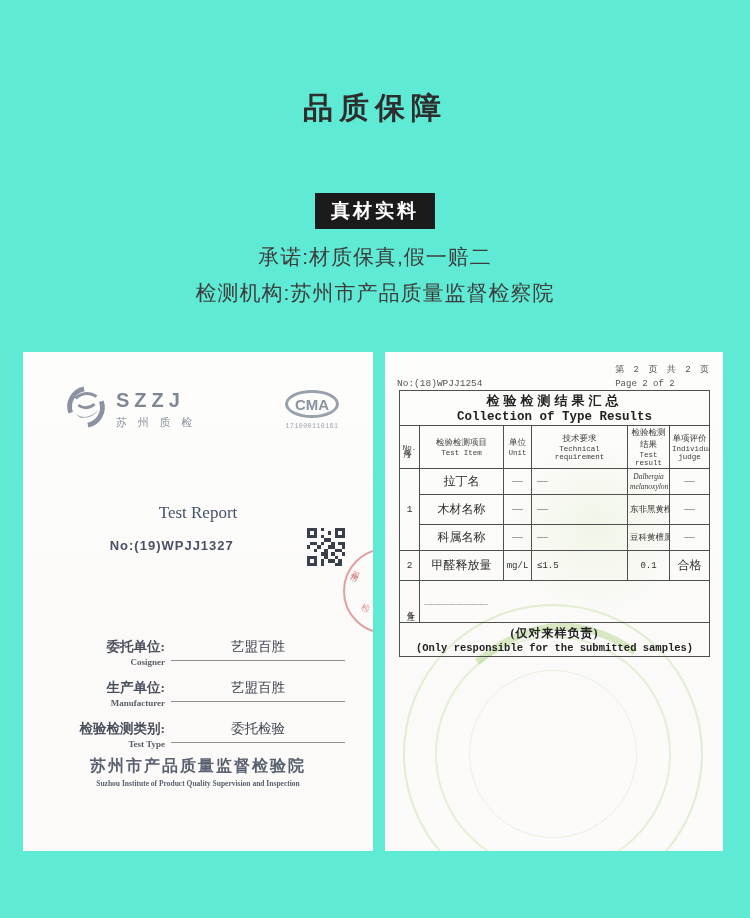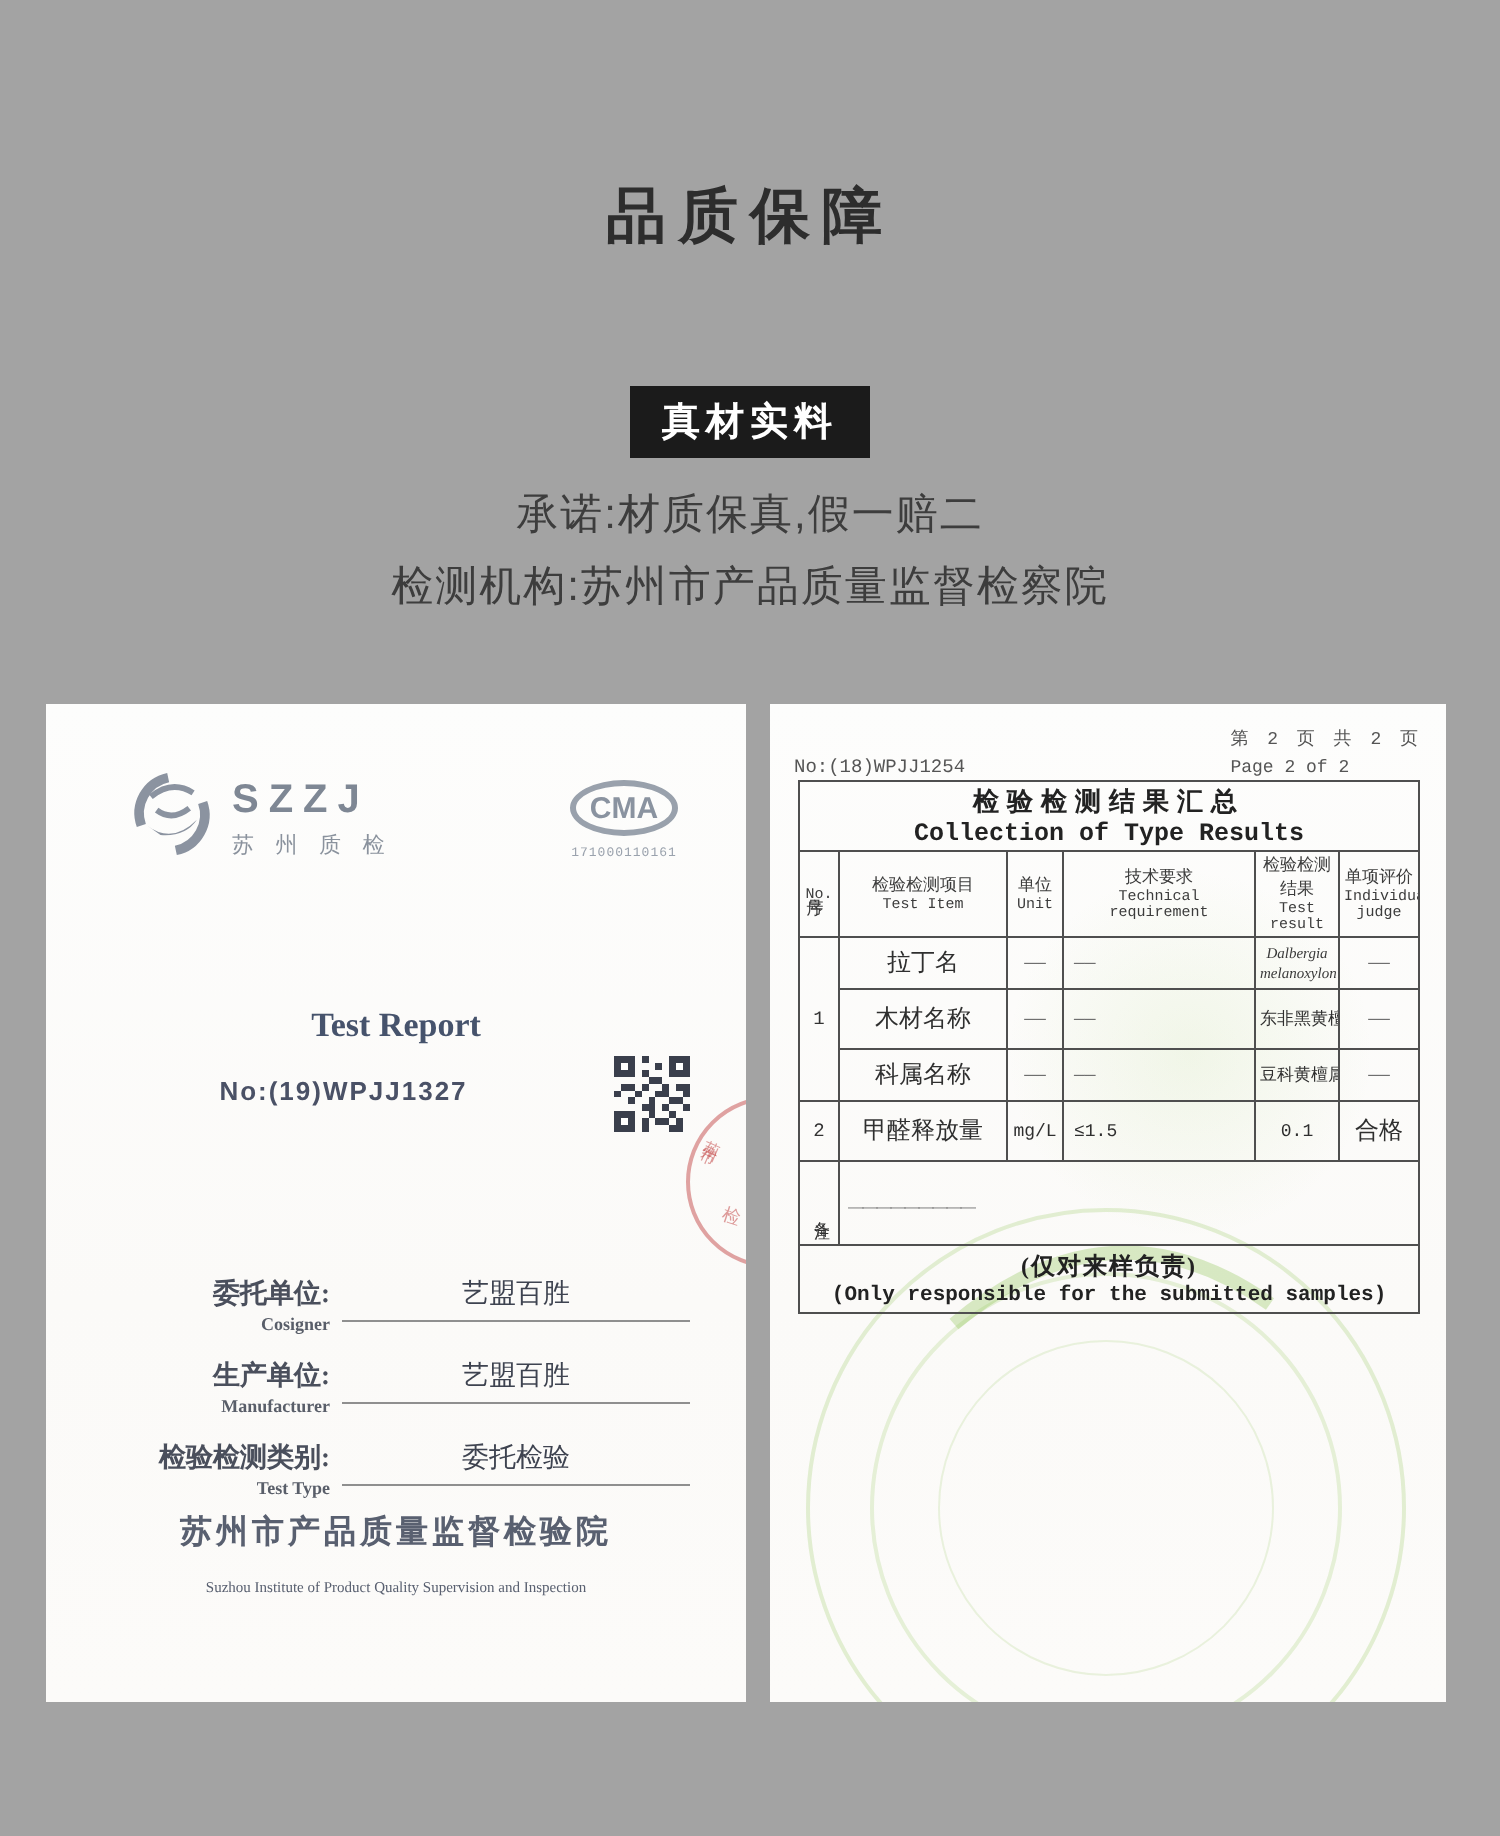--- a/index.html
+++ b/index.html
@@ -1,18 +1,18 @@
 <!DOCTYPE html>
 <html><head>
 <meta charset="utf-8">
 <style>
   * { margin:0; padding:0; box-sizing:border-box; }
   html,body { background:#f2f2f2; }
   body { font-family:"Liberation Sans", sans-serif; }
-  .page { position:relative; width:750px; height:918px; margin:0 auto; background:#a3a3a3; overflow:hidden; }
+  .page { position:relative; width:750px; height:918px; margin:0 auto; background:#5eead4; overflow:hidden; }
 
   
   .page-title { position:absolute; top:88px; left:0; width:100%; text-align:center;
     font-size:30px; font-weight:bold; letter-spacing:6px; color:#2d2d2d; }
   .badge { position:absolute; top:193px; left:50%; transform:translateX(-50%);
     background:#1b1b1b; color:#fff; font-size:19px; font-weight:bold; letter-spacing:3px;
     padding:5px 16px; }
   .promise { position:absolute; top:243px; left:0; width:100%; text-align:center;
     font-size:21px; color:#3d3d3d; letter-spacing:1px; }
   .agency { position:absolute; top:279px; left:0; width:100%; text-align:center;
@@ -30,41 +30,41 @@
   .szzj-txt .small { font-size:11px; letter-spacing:4px; color:#8a929d; margin-top:5px; font-family:"Liberation Serif", serif; }
   .cma-block { text-align:center; width:62px; margin-top:6px; }
   .cma-oval { width:54px; height:28px; margin:0 auto; border:3px solid #99a1ac; border-radius:50%;
     display:flex; align-items:center; justify-content:center;
     font-size:15px; font-weight:bold; color:#8a93a0; letter-spacing:0; }
   .cma-num { font-size:6.5px; color:#9aa2ad; margin-top:5px; letter-spacing:.5px; font-family:"Liberation Mono", monospace; }
 
   .cover-title-cn { position:absolute; top:112px; width:100%; text-align:center;
     font-family:"Liberation Serif", serif; font-size:24px; font-weight:bold; letter-spacing:11px; color:#46536c; text-indent:11px; }
   .cover-title-en { position:absolute; top:151px; width:100%; text-align:center;
-    font-family:"Liberation Serif", serif; font-size:17px; font-weight:bold; color:#46536c; }
+    font-family:"Liberation Serif", serif; font-size:17px; font-weight:normal; color:#46536c; }
   .cover-no { position:absolute; top:186px; width:85%; text-align:center;
     font-size:13px; font-weight:bold; color:#4a5166; letter-spacing:1px; }
   .qr { position:absolute; top:176px; right:28px; width:38px; height:38px; }
   .seal { position:absolute; top:196px; left:320px; width:86px; height:86px; border-radius:50%;
     border:2.5px solid rgba(196,74,74,.5); color:rgba(196,74,74,.55); }
   .seal .s1 { position:absolute; left:7px; top:14px; writing-mode:vertical-rl; text-orientation:upright;
     font-size:8px; letter-spacing:2px; transform:rotate(24deg); }
   .seal .s2 { position:absolute; left:16px; top:52px; font-size:9px; transform:rotate(18deg); }
 
   .fields { position:absolute; top:286px; left:14px; right:14px; }
   .field { display:flex; align-items:flex-start; margin-bottom:12px; }
   .f-label { width:128px; text-align:right; }
   .f-label .cn { display:block; font-family:"Liberation Serif", serif; font-size:13.5px; color:#4a4f5c;font-weight:bold; }
   .f-label .en { display:block; font-family:"Liberation Serif", serif; font-size:9px; font-weight:bold; color:#595e69; margin-top:1px; }
   .f-line { flex:1; margin:0 14px 0 6px; border-bottom:1px solid #8f8f8f; text-align:center;
     font-family:"Liberation Serif", serif; font-size:13.5px; color:#3e4350; padding-bottom:4px; }
 
   .cover-footer { position:absolute; top:404px; width:100%; text-align:center; }
   .cover-footer .cn { font-family:"Liberation Serif", serif; font-size:16px; font-weight:bold; letter-spacing:2px; color:#596070; }
-  .cover-footer .en { font-family:"Liberation Serif", serif; font-size:7.5px; font-weight:normal; color:#596070; margin-top:12px; }
+  .cover-footer .en { font-family:"Liberation Serif", serif; font-size:7.5px; font-weight:bold; color:#596070; margin-top:2px; }
 
   
   .pageinfo { position:absolute; top:11px; right:12px; text-align:left;
     font-family:"Liberation Mono", monospace; font-size:9px; color:#555; line-height:1.6; }
   .pageinfo .cn { letter-spacing:2px; }
   .repno { position:absolute; top:26px; left:12px; font-family:"Liberation Mono", monospace; font-size:9.5px; color:#555; }
 
   table.results { position:absolute; top:38px; left:14px; width:310px; border-collapse:collapse; table-layout:fixed; background:transparent; }
   table.results td { border:1px solid #4f4f4f; text-align:center; vertical-align:middle; padding:1px 2px; overflow:hidden; }
   .t-title td { height:32px;margin-top:20px; }

